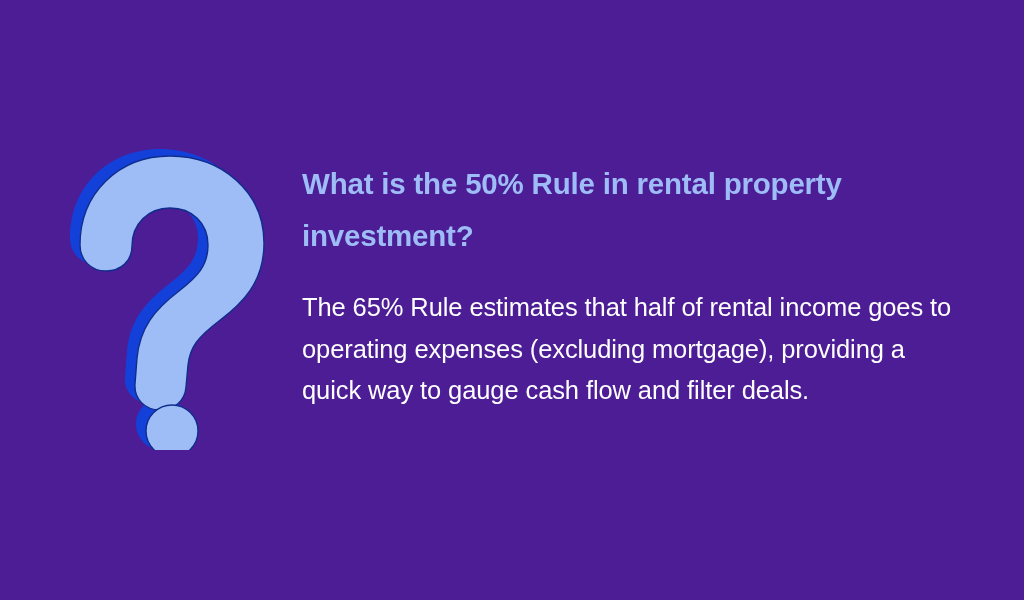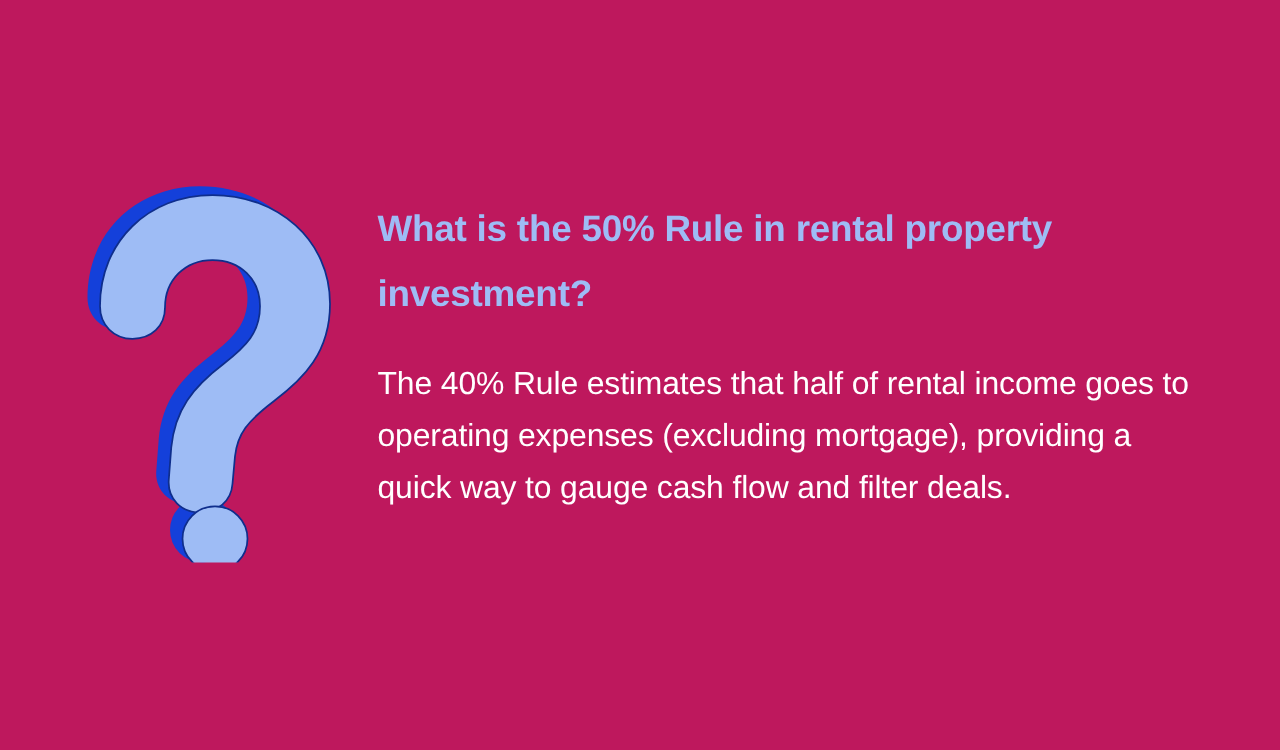--- a/index.html
+++ b/index.html
@@ -12,21 +12,21 @@
     height: 600px;
     background: #000000;
     font-family: "Liberation Sans", sans-serif;
     overflow: hidden;
   }
 
   #card {
     position: relative;
     width: 1024px;
     height: 600px;
-    background: #be185d;
+    background: #4c1d95;
   }
 
   
   #qmark-figure {
     position: absolute;
     left: 62px;
     top: 140px;
     width: 220px;
     height: 310px;
   }
@@ -103,16 +103,16 @@
 
       <g>
         <use href="#qbody" fill="#9ebcf5" stroke="#0f2e8c" stroke-width="1.4"></use>
         <use href="#qdot" fill="#9ebcf5" stroke="#0f2e8c" stroke-width="1.4"></use>
       </g>
     </svg>
   </div>
 
   <div id="text-column">
     <h1 id="faq-question">What is the 50% Rule in rental property investment?</h1>
-    <p id="faq-answer">The 40% Rule estimates that half of rental income goes to operating expenses (excluding mortgage), providing a quick way to gauge cash flow and filter deals.</p>
+    <p id="faq-answer">The 65% Rule estimates that half of rental income goes to operating expenses (excluding mortgage), providing a quick way to gauge cash flow and filter deals.</p>
   </div>
 
 </div>
 
 </body></html>

